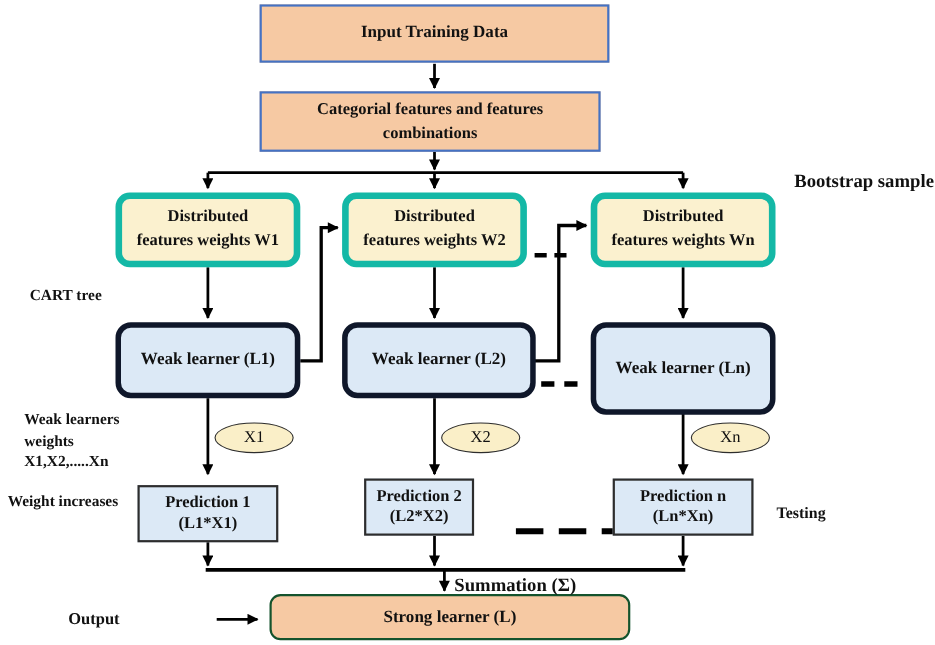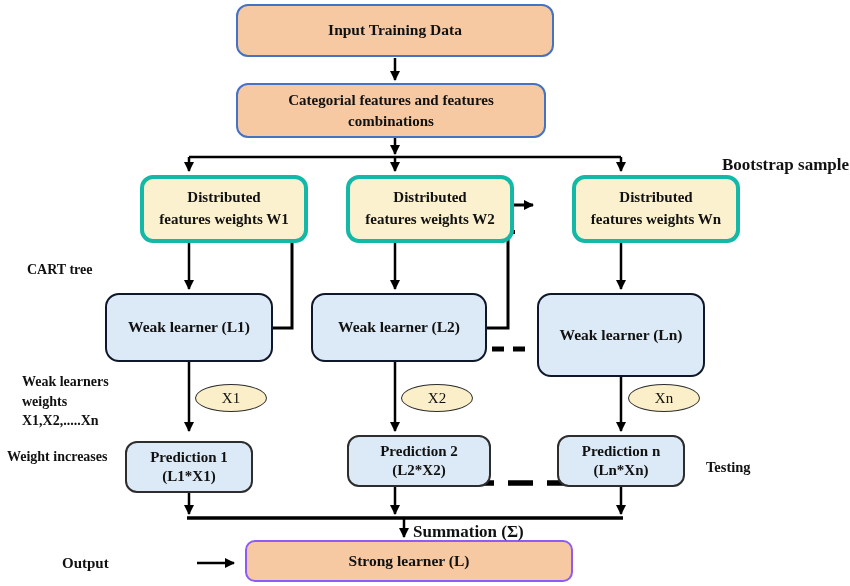--- a/index.html
+++ b/index.html
@@ -17,57 +17,55 @@
     position: absolute;
     box-sizing: border-box;
     display: flex;
     align-items: center;
     justify-content: center;
     text-align: center;
     font-weight: bold;
     white-space: pre-line;
     line-height: 1.35;
     z-index: 2;
-    border-radius: 12px;
   }
   .peach {
     background: var(--peach-fill, #F6C9A3);
     border: 2px solid var(--peach-border, #4472C4);
     font-size: 15.5px;
   }
   .cream {
     background: var(--cream-fill, #FBF1CF);
-    border: 4px solid #14b8a6;
+    border: 6px solid #14b8a6;
     border-radius: 13px;
     font-size: 15px;
     line-height: 1.45;
-    margin-left: 35px;
   }
   .blue-round {
     background: var(--blue-fill, #DCE9F6);
-    border: 2px solid #0f172a;
+    border: 5px solid #0f172a;
     border-radius: 14px;
     font-size: 15.5px;
   }
   .blue-rect {
     background: var(--blue-fill, #DCE9F6);
     border: 2px solid #2d2d2d;
     font-size: 15px;
     line-height: 1.3;
   }
   .ellipse {
     background: var(--ellipse-fill, #FAEFC8);
     border: 1.5px solid #2d2d2d;
     border-radius: 50%;
     font-size: 15px;
     font-weight: normal;
   }
   .strong {
     background: var(--peach-fill, #F6C9A3);
-    border: 2px solid #8b5cf6;
+    border: 2px solid #14532d;
     border-radius: 10px;
     font-size: 15.5px;
   }
   .lbl {
     position: absolute;
     font-weight: bold;
     white-space: pre-line;
     z-index: 2;
     line-height: 1.4;
   }
@@ -138,21 +136,21 @@
   <div class="box blue-round" style="left:105px; top:293px; width:168px; height:69px;">Weak learner (L1)</div>
   <div class="box blue-round" style="left:311px; top:293px; width:176px; height:69px;">Weak learner (L2)</div>
   <div class="box blue-round" style="left:537px; top:293px; width:168px; height:84px;">Weak learner (Ln)</div>
 
   <div class="box ellipse" style="left:195px; top:384px; width:72px; height:28px;">X1</div>
   <div class="box ellipse" style="left:401px; top:384px; width:72px; height:28px;">X2</div>
   <div class="box ellipse" style="left:628px; top:384px; width:72px; height:28px;">Xn</div>
 
   <div class="box blue-rect" style="left:125px; top:441px; width:128px; height:52px;">Prediction 1
 (L1*X1)</div>
-  <div class="box blue-rect" style="left:331px; top:435px; width:144px; height:52px;margin-left:16px;">Prediction 2
+  <div class="box blue-rect" style="left:331px; top:435px; width:100px; height:52px;">Prediction 2
 (L2*X2)</div>
   <div class="box blue-rect" style="left:557px; top:435px; width:128px; height:52px;">Prediction n
 (Ln*Xn)</div>
 
   <div class="box strong" style="left:245px; top:540px; width:328px; height:42px;">Strong learner (L)</div>
 
   <div class="lbl" style="left:722px; top:153px; font-size:17px;">Bootstrap sample</div>
   <div class="lbl" style="left:27px; top:260px; font-size:14px;text-align:right;">CART tree</div>
   <div class="lbl" style="left:22px; top:372px; font-size:14px;">Weak learners
 weights

